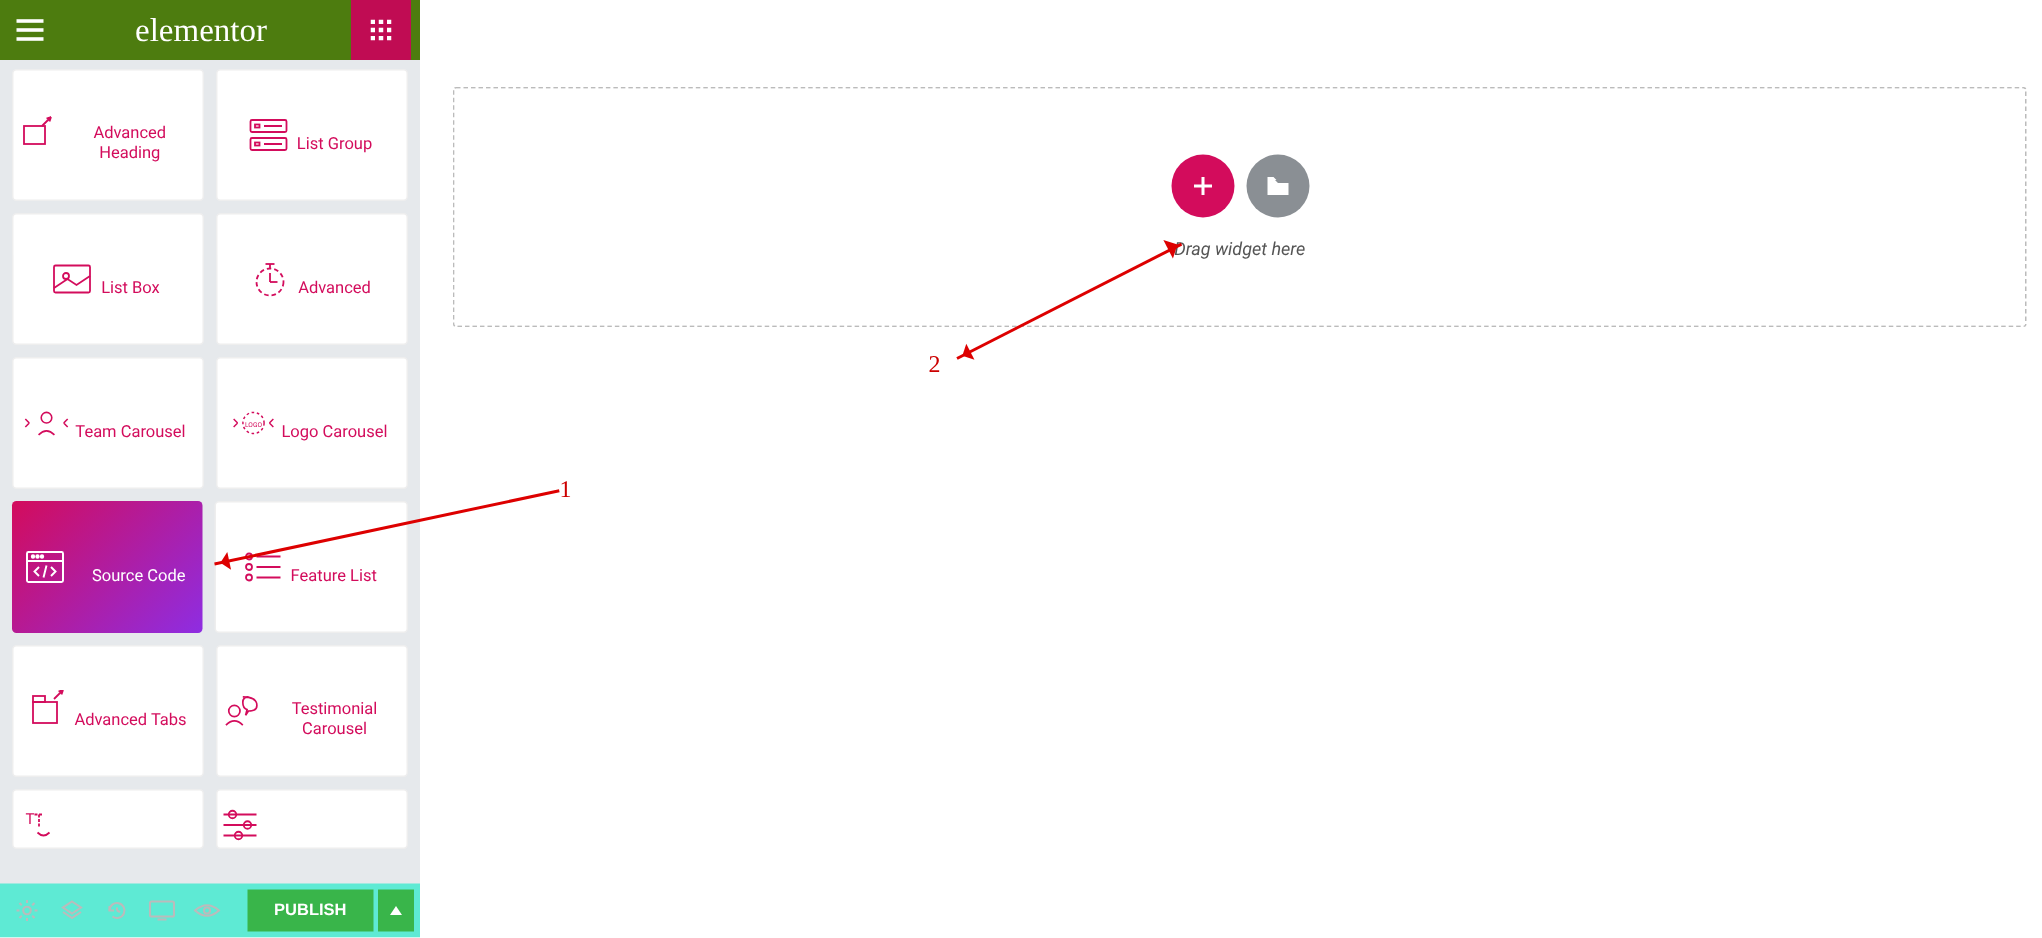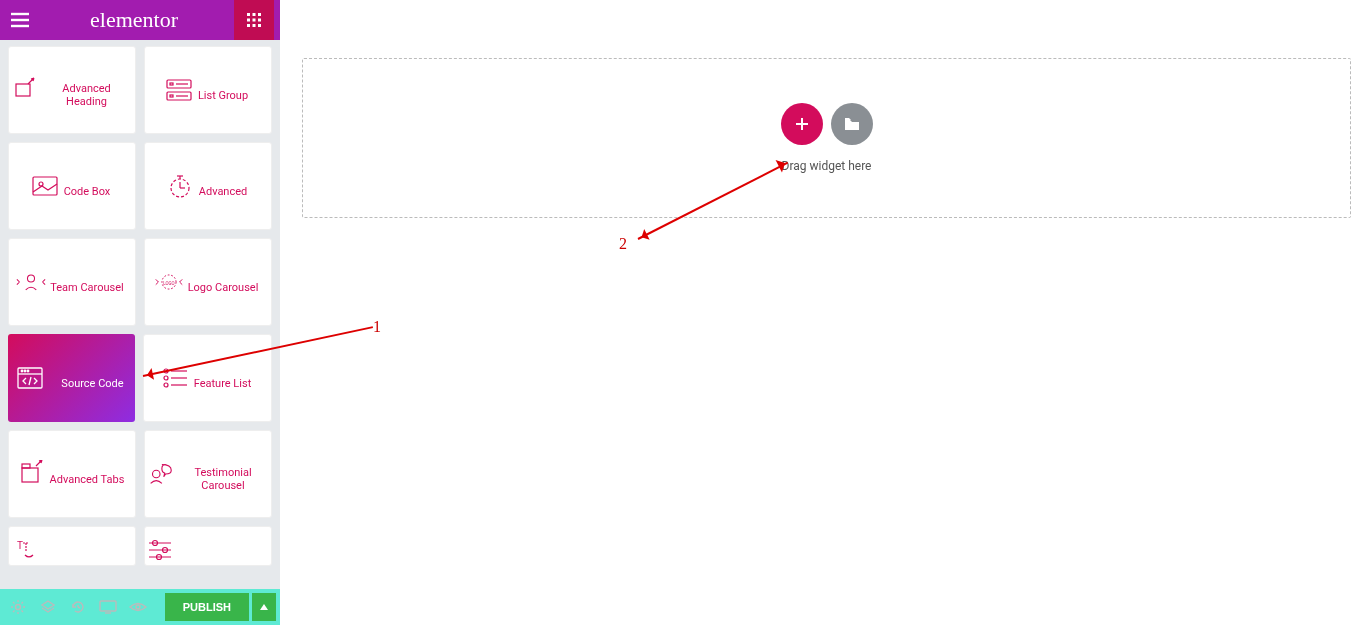--- a/index.html
+++ b/index.html
@@ -1,20 +1,20 @@
 <!DOCTYPE html>
 <html><head>
 <meta charset="utf-8">
 <style>
   * { box-sizing: border-box; margin: 0; padding: 0; }
   body { font-family: -apple-system, BlinkMacSystemFont, "Segoe UI", Roboto, Helvetica, Arial, sans-serif; background: #fff; width: 1361px; height: 625px; overflow: hidden; position: relative; }
 
   .sidebar { position: absolute; left: 0; top: 0; width: 280px; height: 100%; background: #E6E9EC; display: flex; flex-direction: column; }
 
-  .sidebar-header { height: 40px; background: #a21caf; display: flex; align-items: center; justify-content: space-between; padding: 0 6px; }
+  .sidebar-header { height: 40px; background: #4d7c0f; display: flex; align-items: center; justify-content: space-between; padding: 0 6px; }
   .hamburger { width: 28px; height: 28px; display:flex;align-items:center;justify-content:center; cursor:pointer; }
   .hamburger svg { stroke: #fff; }
   .logo { font-family: "Brush Script MT", cursive; color: #fff; font-size: 22px; }
   .grid-btn { width: 40px; height: 40px; background:#c00c53; display:flex;align-items:center;justify-content:center; cursor:pointer;}
   .grid-btn svg { fill:#fff; }
 
   .widgets-scroll { flex:1; overflow-y:auto; padding: 6px 8px 0 8px; position:relative; }
   .widgets-scroll::-webkit-scrollbar{ width:6px; }
   .widgets-scroll::-webkit-scrollbar-thumb{ background:#aaa; border-radius:3px; }
 
@@ -40,21 +40,21 @@
   .collapse-handle svg { stroke:#888; }
 
   .canvas { position:absolute; left:280px; top:0; right:0; bottom:0; background:#fff; padding: 6px 10px 0 22px; }
   .drop-zone { margin-top: 52px; border:1px dashed #bbb; border-radius:2px; height: 160px; display:flex; flex-direction:column; align-items:center; justify-content:center; gap:14px;}
   .drop-actions { display:flex; gap:8px; }
   .circle-btn { width:42px; height:42px; border-radius:50%; display:flex;align-items:center;justify-content:center; cursor:pointer;}
   .circle-add { background:#d30c5c; }
   .circle-add svg { stroke:#fff; }
   .circle-folder { background:#8a8f94; }
   .circle-folder svg { fill:#fff; }
-  .drop-text { font-size:12px; color:#555; }
+  .drop-text { font-size:12px; font-style:italic; color:#555; }
 
   
   .annot { position:absolute; pointer-events:none; }
   .annot-num { position:absolute; color:#c00; font-size:16px; font-family: Georgia, serif; }
   .arrow-line { position:absolute; background:#d00; height:2px; transform-origin: left center; }
   .arrow-line::after{ content:""; position:absolute; left:-2px; top:-5px; border:6px solid transparent; border-right-color:#d00;  }
 </style>
 </head>
 <body>
 
@@ -110,21 +110,21 @@
     </div>
     <div class="widget-row">
       <div class="widget-card">
         <div class="w-icon">
           <svg width="30" height="24" viewBox="0 0 30 24" stroke-width="1.2">
               <rect x="3" y="3" width="24" height="18" rx="1"></rect>
               <circle cx="11" cy="10" r="2"></circle>
               <path d="M3 18 L12 12 L18 16 L27 10"></path>
             </svg>
         </div>
-        <div class="w-label">Code Box</div>
+        <div class="w-label">List Box</div>
       </div>
       <div class="widget-card">
         <div class="w-icon">
           <svg width="28" height="28" viewBox="0 0 28 28" stroke-width="1.2">
               <circle cx="14" cy="16" r="9" stroke-dasharray="3 2"></circle>
               <line x1="14" y1="16" x2="14" y2="10"></line>
               <line x1="14" y1="16" x2="19" y2="16"></line>
               <line x1="11" y1="4" x2="17" y2="4"></line>
               <line x1="14" y1="4" x2="14" y2="7"></line>
             </svg>

